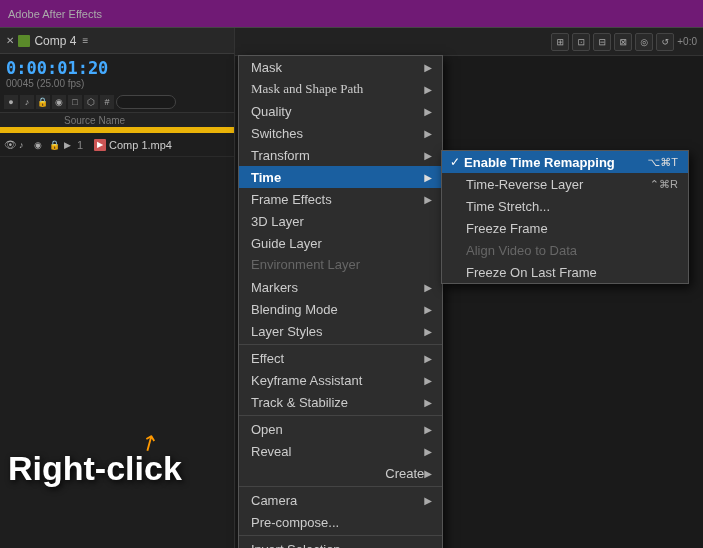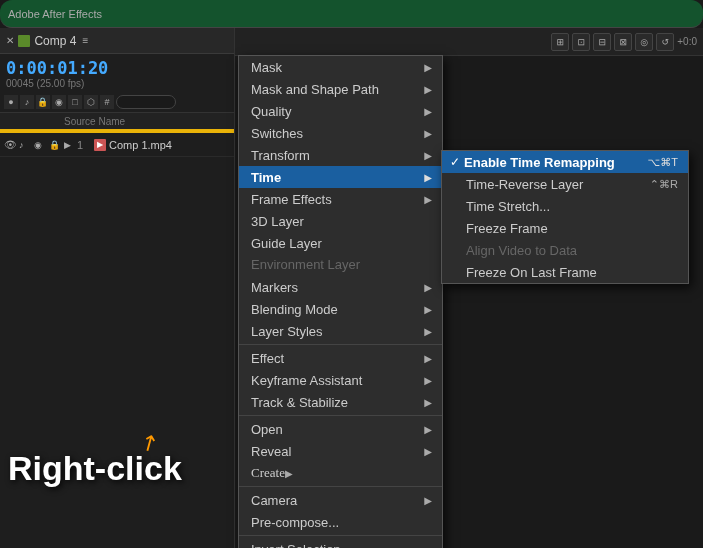--- a/index.html
+++ b/index.html
@@ -12,21 +12,21 @@
       color: #ccc;
       overflow: hidden;
       position: relative;
     }
   </style>
 </head>
 <body>
 
 <div style="width:703px;height:548px;position:relative;background:#1a1a1a;overflow:hidden;">
 
-  <div style="height:28px;background:#14532d;border-bottom:1px solid #444;display:flex;align-items:center;padding:0 8px;border-radius:12px;">
+  <div style="height:28px;background:#701a75;border-bottom:1px solid #444;display:flex;align-items:center;padding:0 8px;">
     <span style="font-size:11px;color:#aaa;">Adobe After Effects</span>
   </div>
 
   <div style="display:flex;height:520px;">
 
     <div style="width:235px;background:#1e1e1e;border-right:1px solid #333;display:flex;flex-direction:column;">
 
       <div style="height:26px;background:#282828;border-bottom:1px solid #3a3a3a;display:flex;align-items:center;padding:0 6px;gap:4px;">
         <span style="color:#aaa;font-size:10px;">✕</span>
         <span style="width:12px;height:12px;background:#5a8a2a;border-radius:1px;display:inline-block;"></span>
@@ -43,21 +43,21 @@
         <span style="width:14px;height:14px;background:#2a2a2a;color:#aaa;font-size:9px;display:flex;align-items:center;justify-content:center;cursor:pointer;">●</span>
         <span style="width:14px;height:14px;background:#2a2a2a;color:#aaa;font-size:9px;display:flex;align-items:center;justify-content:center;cursor:pointer;">♪</span>
         <span style="width:14px;height:14px;background:#2a2a2a;color:#aaa;font-size:9px;display:flex;align-items:center;justify-content:center;cursor:pointer;">🔒</span>
         <span style="width:14px;height:14px;background:#2a2a2a;color:#aaa;font-size:9px;display:flex;align-items:center;justify-content:center;cursor:pointer;">◉</span>
         <span style="width:14px;height:14px;background:#2a2a2a;color:#aaa;font-size:9px;display:flex;align-items:center;justify-content:center;cursor:pointer;">□</span>
         <span style="width:14px;height:14px;background:#2a2a2a;color:#aaa;font-size:9px;display:flex;align-items:center;justify-content:center;cursor:pointer;">⬡</span>
         <span style="width:14px;height:14px;background:#2a2a2a;color:#aaa;font-size:9px;display:flex;align-items:center;justify-content:center;cursor:pointer;">#</span>
         <span style="width:60px;height:14px;background:#1a1a1a;border:1px solid #444;border-radius:8px;display:inline-block;"></span>
       </div>
 
-      <div style="height:20px;background:#222;border-bottom:4px solid #eab308;display:flex;align-items:center;padding:0 4px;font-size:10px;color:#777;">
+      <div style="height:20px;background:#222;border-bottom:6px solid #eab308;display:flex;align-items:center;padding:0 4px;font-size:10px;color:#777;">
         <span style="margin-left:60px;">Source Name</span>
       </div>
 
       <div style="height:24px;display:flex;align-items:center;padding:0 4px;background:#1e1e1e;border-bottom:1px solid #2a2a2a;gap:3px;">
         <span style="font-size:10px;color:#aaa;width:12px;">👁</span>
         <span style="font-size:9px;color:#aaa;width:12px;">♪</span>
         <span style="font-size:9px;color:#aaa;width:12px;">◉</span>
         <span style="font-size:9px;color:#aaa;width:12px;">🔒</span>
         <span style="font-size:9px;color:#aaa;width:10px;">▶</span>
         <span style="font-size:11px;color:#888;width:14px;">1</span>
@@ -85,21 +85,21 @@
     </div>
   </div>
 
   <div style="position:absolute;top:55px;left:238px;width:205px;background:#2d2d2d;border:1px solid #555;box-shadow:3px 4px 10px rgba(0,0,0,0.7);z-index:100;">
 
     <div style="padding:3px 10px 3px 12px;display:flex;justify-content:space-between;align-items:center;color:#ccc;font-size:13px;height:22px;cursor:pointer;">
       <span>Mask</span>
       <span style="color:#aaa;font-size:10px;">▶</span>
     </div>
 
-    <div style="padding:3px 10px 3px 12px;display:flex;justify-content:space-between;align-items:center;color:#ccc;font-size:13px;height:22px;cursor:pointer;">
+    <div style="padding:3px 10px 3px 12px;display:flex;justify-content:space-between;align-items:center;color:#ccc;font-size:13px;height:22px;cursor:pointer;font-family:Liberation Serif, serif;">
       <span>Mask and Shape Path</span>
       <span style="color:#aaa;font-size:10px;">▶</span>
     </div>
 
     <div style="padding:3px 10px 3px 12px;display:flex;justify-content:space-between;align-items:center;color:#ccc;font-size:13px;height:22px;cursor:pointer;">
       <span>Quality</span>
       <span style="color:#aaa;font-size:10px;">▶</span>
     </div>
 
     <div style="padding:3px 10px 3px 12px;display:flex;justify-content:space-between;align-items:center;color:#ccc;font-size:13px;height:22px;cursor:pointer;">
@@ -171,21 +171,21 @@
     <div style="padding:3px 10px 3px 12px;display:flex;justify-content:space-between;align-items:center;color:#ccc;font-size:13px;height:22px;cursor:pointer;">
       <span>Open</span>
       <span style="color:#aaa;font-size:10px;">▶</span>
     </div>
 
     <div style="padding:3px 10px 3px 12px;display:flex;justify-content:space-between;align-items:center;color:#ccc;font-size:13px;height:22px;cursor:pointer;">
       <span>Reveal</span>
       <span style="color:#aaa;font-size:10px;">▶</span>
     </div>
 
-    <div style="padding:3px 10px 3px 12px;display:flex;justify-content:flex-start;align-items:center;color:#ccc;font-size:13px;height:22px;cursor:pointer;font-family:Liberation Serif, serif;">
+    <div style="padding:3px 10px 3px 12px;display:flex;justify-content:flex-end;align-items:center;color:#ccc;font-size:13px;height:22px;cursor:pointer;">
       <span>Create</span>
       <span style="color:#aaa;font-size:10px;">▶</span>
     </div>
 
     <div style="height:1px;background:#444;margin:2px 0;"></div>
 
     <div style="padding:3px 10px 3px 12px;display:flex;justify-content:space-between;align-items:center;color:#ccc;font-size:13px;height:22px;cursor:pointer;">
       <span>Camera</span>
       <span style="color:#aaa;font-size:10px;">▶</span>
     </div>

